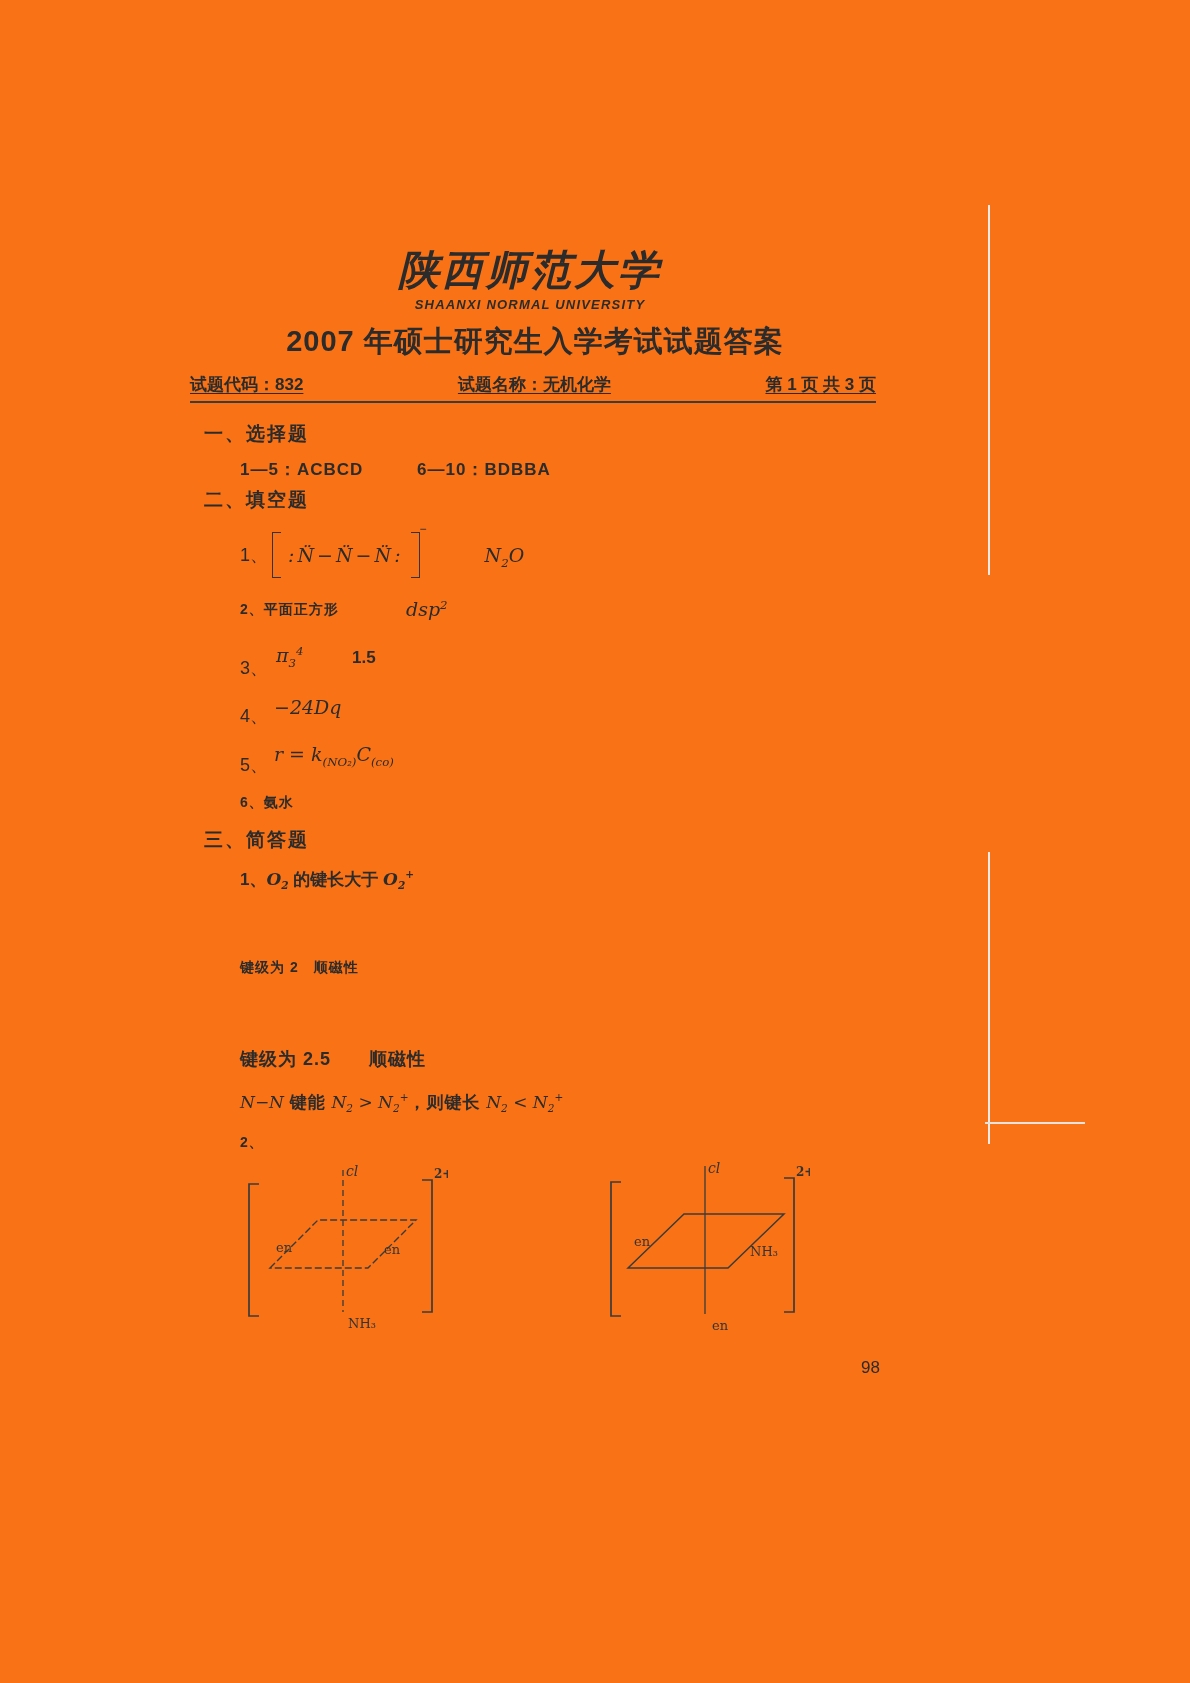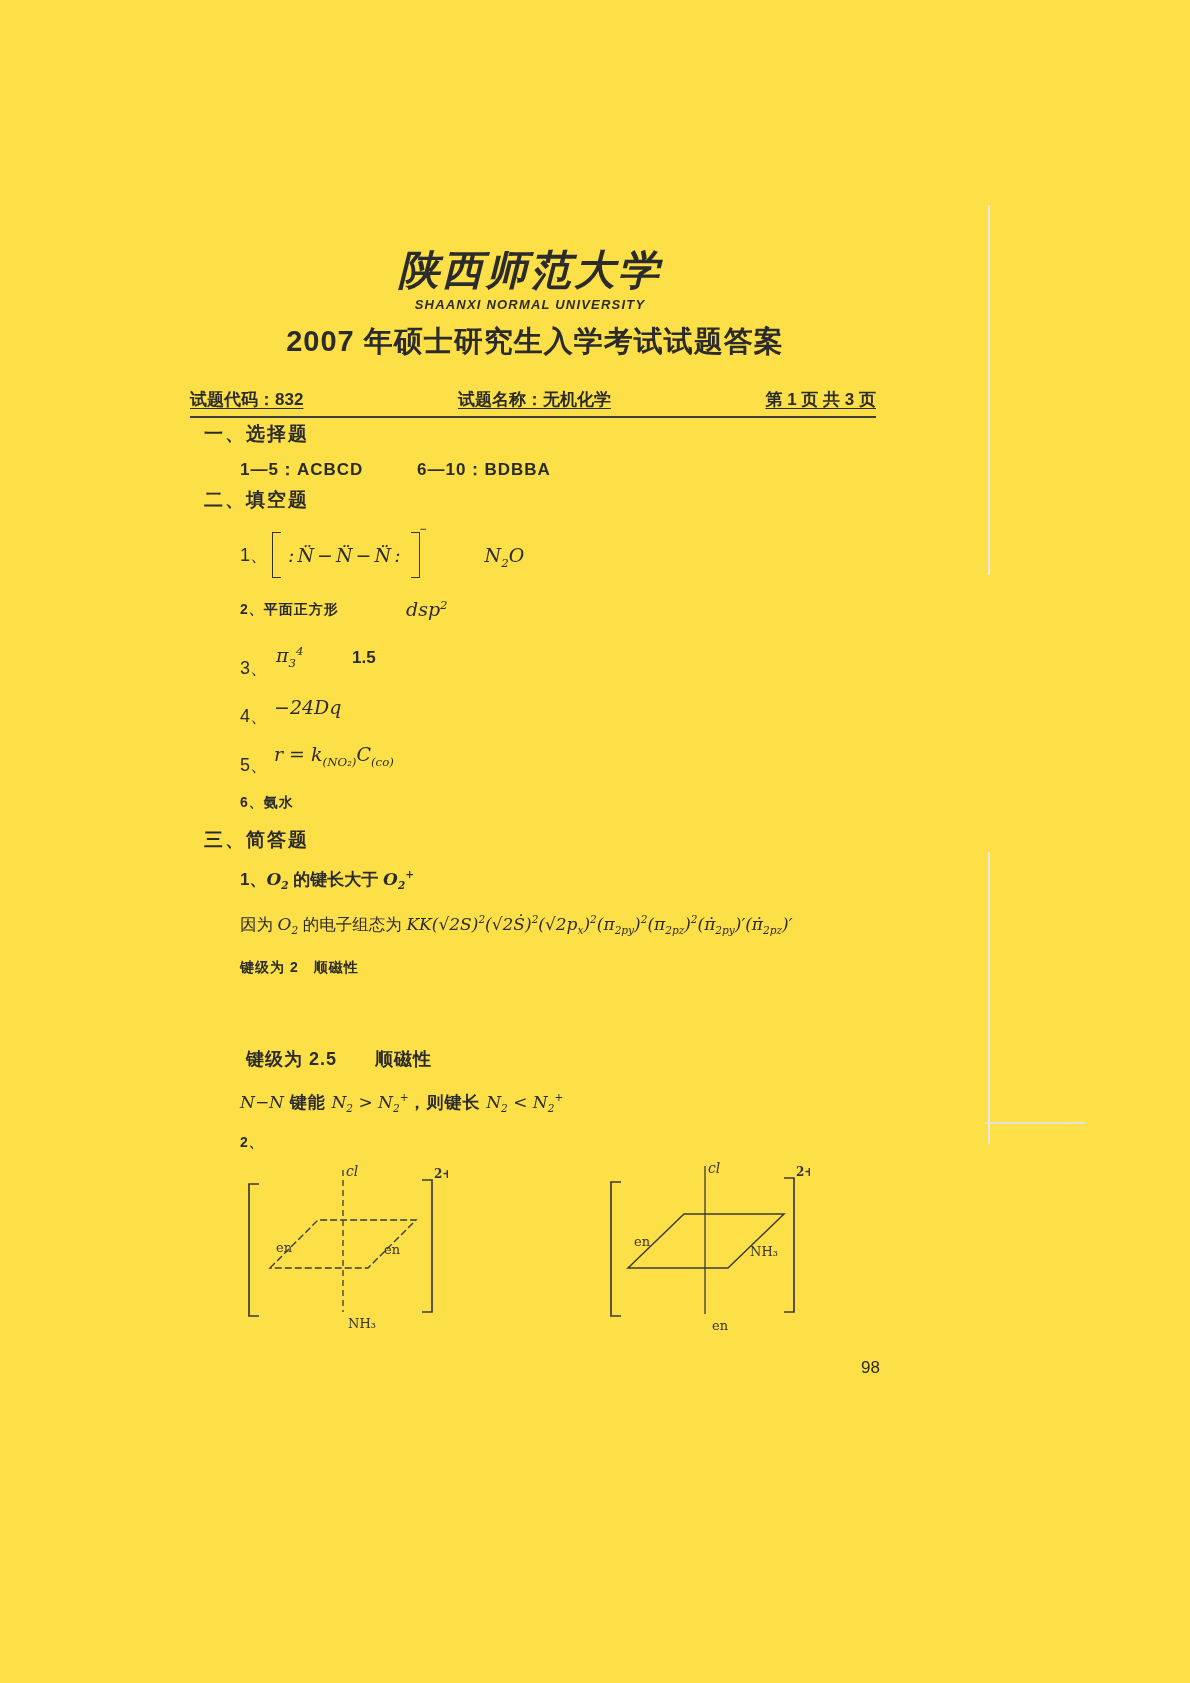--- a/index.html
+++ b/index.html
@@ -1,34 +1,34 @@
 <!DOCTYPE html>
 <html><head>
 <meta charset="utf-8">
 <style>
   html,body{margin:0;padding:0;background:#e9e9e9;}
   .page{
     position:relative;width:1190px;height:1683px;margin:0 auto;
-    background:#fde047;color:#2b2b2b;overflow:hidden;
+    background:#f97316;color:#2b2b2b;overflow:hidden;
     font-family:"Liberation Sans",sans-serif;
   }
   .abs{position:absolute;}
   .c{text-align:center;}
   .fm{font-family:"DejaVu Serif",serif;font-style:italic;}
   sub,sup{font-size:.62em;line-height:0;}
   .calli{
     font-family:"DejaVu Serif",serif;font-weight:bold;font-style:italic;
     font-size:41px;letter-spacing:3px;white-space:nowrap;
   }
   .logosub{font-size:13px;font-weight:bold;letter-spacing:1.2px;font-style:italic;}
   .doctitle{font-size:29px;font-weight:bold;letter-spacing:1px;}
   .meta{
     display:flex;justify-content:space-between;align-items:center;
     border-bottom:2.5px solid #3c3c3c;padding-bottom:5px;
-    font-size:17px;font-weight:bold;margin-top:15px;
+    font-size:17px;font-weight:bold;
   }
   .meta span{text-decoration:underline;text-underline-offset:3px;}
   .h{font-size:19px;font-weight:bold;letter-spacing:2px;}
   .ansrow{font-size:17px;font-weight:bold;letter-spacing:1px;}
   .itemno{font-size:18px;}
   .cn{font-size:14px;font-weight:bold;letter-spacing:1px;}
   .fitem{font-size:19px;}
   .mixed{font-size:16.5px;white-space:nowrap;}
   .mixed .fm{font-size:17px;}
   .az{display:inline-flex;align-items:stretch;height:46px;vertical-align:middle;}
@@ -100,26 +100,23 @@
   <div class="abs cn" style="left:240px;top:794px;">
     <span>6、</span><span>氨水</span>
   </div>
 
   <div class="abs h" style="left:204px;top:827px;">三、简答题</div>
 
   <div class="abs" style="left:240px;top:868px;font-size:17px;font-weight:bold;">
     <span>1、</span><span class="fm">O<sub>2</sub></span><span> 的键长大于 </span><span class="fm">O<sub>2</sub><sup>+</sup></span>
   </div>
 
-  <div class="abs mixed" style="left:240px;top:914px;">
-    <span>因为 </span><span class="fm">O<sub>2</sub></span><span> 的电子组态为 </span><span class="fm">KK(√2S)<sup>2</sup>(√2Ṡ)<sup>2</sup>(√2p<sub>x</sub>)<sup>2</sup>(π<sub>2py</sub>)<sup>2</sup>(π<sub>2pz</sub>)<sup>2</sup>(π̇<sub>2py</sub>)′(π̇<sub>2pz</sub>)′</span>
-  </div>
   <div class="abs cn" style="left:240px;top:959px;">键级为 2　顺磁性</div>
 
-  <div class="abs" style="left:240px;top:1047px;font-size:18px;font-weight:bold;letter-spacing:1px;margin-left:6px;">键级为 2.5　　顺磁性</div>
+  <div class="abs" style="left:240px;top:1047px;font-size:18px;font-weight:bold;letter-spacing:1px;">键级为 2.5　　顺磁性</div>
 
   <div class="abs" style="left:240px;top:1091px;font-size:17px;">
     <span class="fm">N−N</span><span class="cn" style="font-size:17px;"> 键能 </span><span class="fm">N<sub>2</sub> &gt; N<sub>2</sub><sup>+</sup></span><span class="cn" style="font-size:17px;">，则键长 </span><span class="fm">N<sub>2</sub> &lt; N<sub>2</sub><sup>+</sup></span>
   </div>
 
   <div class="abs cn" style="left:240px;top:1134px;">2、</div>
 
   <svg class="abs" style="left:236px;top:1162px;" width="212" height="180" viewBox="0 0 212 180">
     <path d="M23,22 h-10 v132 h10" stroke-width="1.7"></path>
     <path d="M186,18 h10 v132 h-10" stroke-width="1.7"></path>

